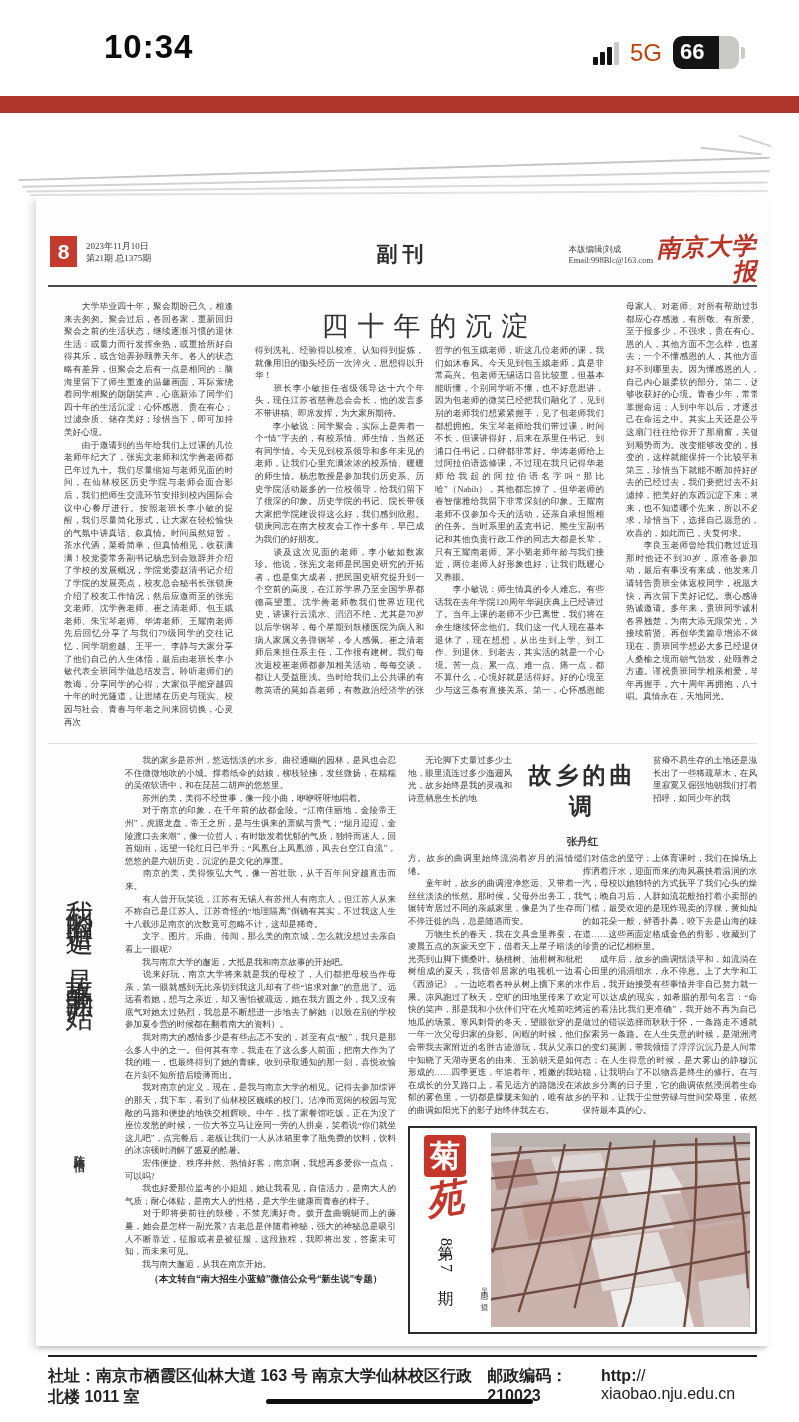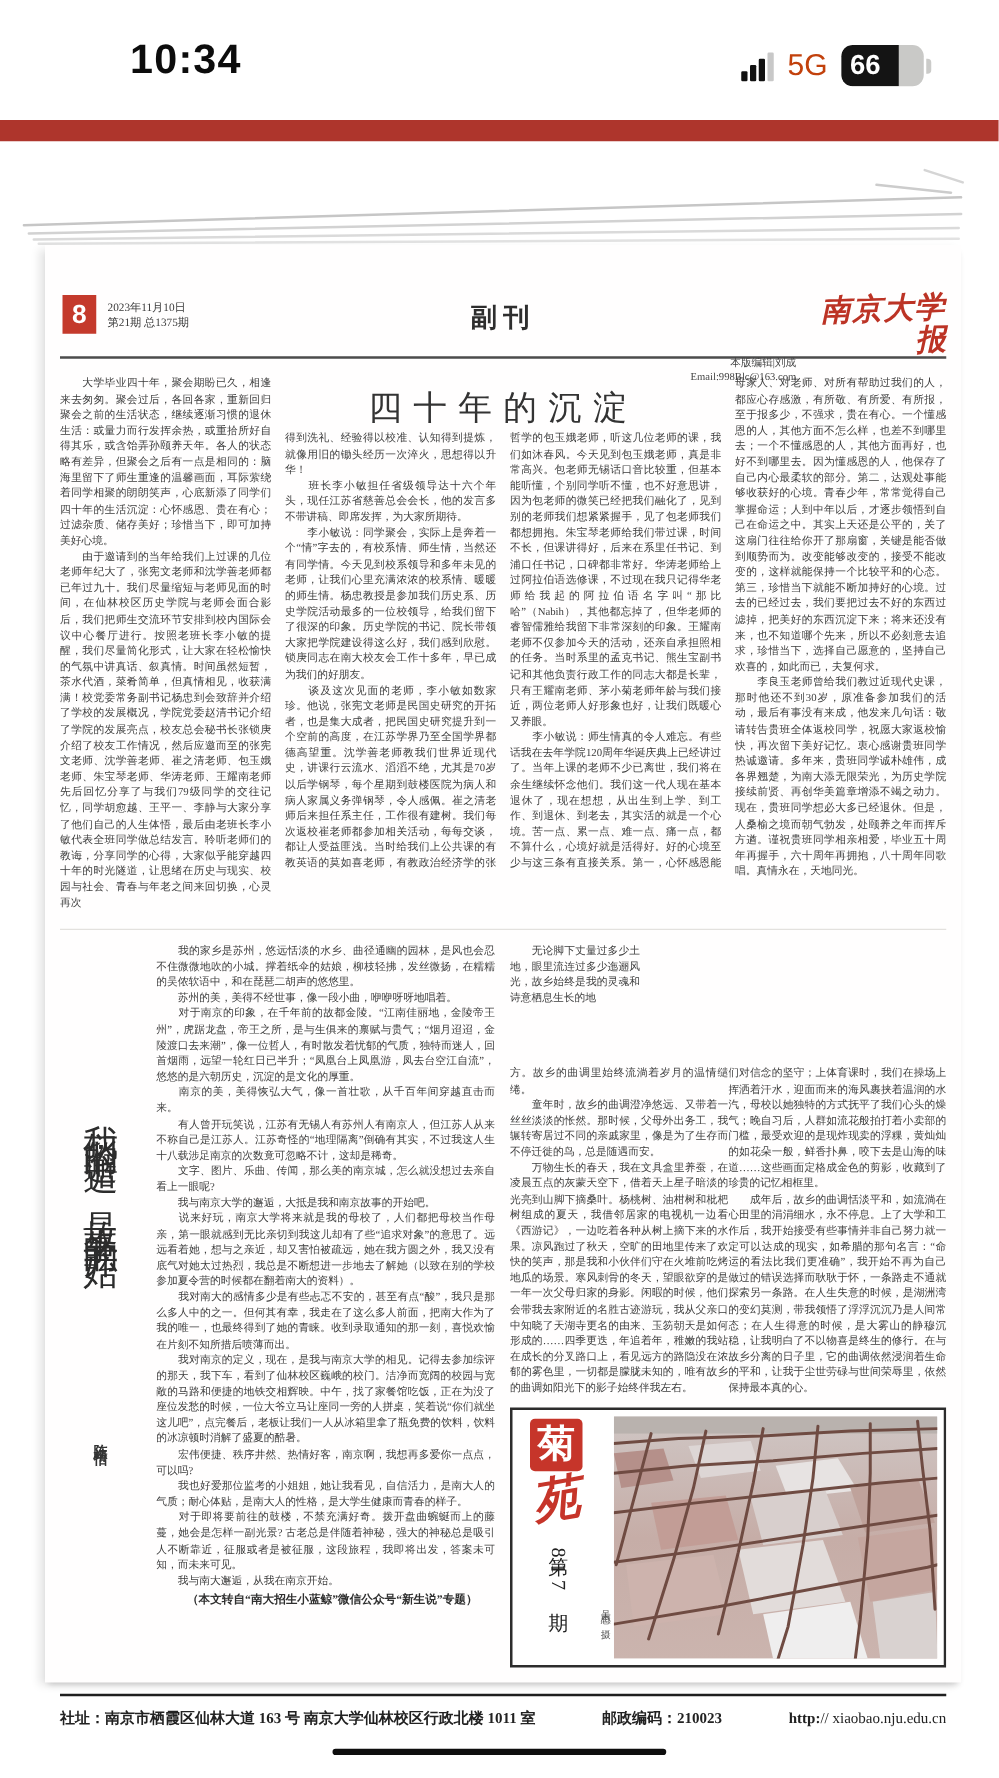--- a/index.html
+++ b/index.html
@@ -40,28 +40,28 @@
 
   
   .mast{position:relative;height:48px;margin-top:38px;}
   .pagenum{position:absolute;left:2px;top:2px;width:27px;height:31px;background:#c43a2c;color:#fff;
            font-family:"Liberation Sans",sans-serif;font-size:21px;font-weight:700;
            display:flex;align-items:center;justify-content:center;}
   .dateblk{position:absolute;left:38px;top:6px;font-size:9px;line-height:12px;color:#3a3a3a;}
   .section-title{position:absolute;left:0;right:0;top:6px;text-align:center;font-size:21px;
                  font-weight:700;letter-spacing:5px;color:#2e2e2e;
                  font-family:"Liberation Sans",sans-serif;}
-  .editorblk{position:absolute;right:120px;top:10px;text-align:right;font-size:8.5px;line-height:11px;color:#444;margin-top:41px;}
+  .editorblk{position:absolute;right:104px;top:10px;font-size:8.5px;line-height:11px;color:#444;}
   .mastred{position:absolute;right:0;top:0px;width:104px;font-size:24px;line-height:26px;color:#bc3325;
            font-style:italic;font-weight:700;letter-spacing:1px;transform:rotate(-2deg);
            font-family:"DejaVu Serif",serif;text-align:right;}
   .mastrule{border-bottom:2px solid #4c4c4c;margin-top:3px;}
 
   
-  .main-art{display:flex;gap:11px;margin-top:13px;height:434px;overflow:hidden;}
+  .main-art{display:flex;gap:22px;margin-top:13px;height:434px;overflow:hidden;margin-left:16px;}
   .mcol{width:169px;flex:0 0 169px;overflow:hidden;}
   .mid{flex:0 0 349px;width:349px;}
   .mid-cols{display:flex;gap:11px;height:352px;overflow:hidden;}
   .mid-cols .mcol{flex:0 0 169px;}
   .headline{text-align:center;font-size:27px;letter-spacing:9px;color:#333;margin-top:8px;}
   .hl-author{text-align:center;font-size:10px;color:#4a4a4a;margin:12px 0 14px;}
   .bodytext{white-space:pre-line;text-align:justify;font-size:8.6px;line-height:12.6px;color:#3d3d3d;}
 
   .split{border-top:1px solid #e3e1de;margin-top:9px;}
 
@@ -69,21 +69,21 @@
   .bottom{display:flex;gap:12px;margin-top:10px;height:592px;overflow:hidden;}
   .left-art{flex:0 0 348px;width:348px;overflow:hidden;}
   .vtit-wrap{float:left;width:62px;margin-right:15px;text-align:center;}
   .vtitle{writing-mode:vertical-rl;font-size:28px;line-height:34px;letter-spacing:7px;color:#2c2c2c;
           height:350px;margin:4px auto 0;}
   .vauthor{writing-mode:vertical-rl;font-size:11px;letter-spacing:3px;color:#333;height:52px;margin:16px auto 0;font-weight:700;}
   .left-body{max-height:556px;overflow:hidden;margin-left:40px;}
   .left-note{font-weight:700;font-size:9.3px;text-align:right;padding-right:14px;margin-top:3px;color:#2f2f2f;}
 
   .right-art{flex:0 0 349px;width:349px;}
-  .ra-head{display:flex;gap:9px;height:96px;overflow:hidden;flex-direction:column;}
+  .ra-head{display:flex;gap:9px;height:96px;overflow:hidden;}
   .ra-intro{flex:0 0 104px;width:104px;overflow:hidden;}
   .ra-titlebox{flex:1;text-align:center;padding-top:6px;}
   .ra-title{font-size:23px;font-weight:600;letter-spacing:4px;color:#2d2d2d;}
   .ra-author{font-size:10.5px;color:#3c3c3c;margin-top:13px;font-weight:700;}
   .ra-cols{display:flex;height:264px;overflow:hidden;margin-top:2px;}
   .ra-col{flex:1;overflow:hidden;}
 
   
   .jbox{margin-top:10px;height:208px;border:2px solid #2c2c2c;display:flex;padding:5px;box-sizing:border-box;background:#fff;}
   .jstrip{flex:0 0 60px;display:flex;flex-direction:column;align-items:center;}
@@ -93,21 +93,21 @@
            line-height:40px;margin-top:2px;font-family:"DejaVu Serif",serif;}
   .jissue{writing-mode:vertical-rl;font-size:16px;letter-spacing:5px;color:#222;margin-top:14px;}
   .jcap{flex:0 0 16px;display:flex;align-items:flex-end;justify-content:center;padding-bottom:28px;}
   .jcap span{writing-mode:vertical-rl;font-size:8px;color:#555;letter-spacing:2px;}
   .jphoto{flex:1;overflow:hidden;}
   .jphoto svg{width:100%;height:100%;display:block;}
 
   
   .pfoot{border-top:2.5px solid #1f1f1f;margin-top:9px;padding-top:9px;display:flex;
          justify-content:space-between;align-items:baseline;font-family:"Liberation Sans",sans-serif;}
-  .pfoot .seg{font-size:12px;font-weight:700;color:#222;font-family:Liberation Serif, serif;}
+  .pfoot .seg{font-size:16px;font-weight:700;color:#222;}
   .pfoot .seg .url{font-weight:400;}
 
   
   .homebar{position:absolute;left:266px;top:1399px;width:267px;height:5px;border-radius:3px;background:#0e0e0e;}
 </style>
 </head>
 <body>
 
 <div class="statusbar">
   <div class="sb-time">10:34</div>
@@ -194,20 +194,24 @@
 　　宏伟便捷、秩序井然、热情好客，南京啊，我想再多爱你一点点，可以吗?
 　　我也好爱那位监考的小姐姐，她让我看见，自信活力，是南大人的气质；耐心体贴，是南大人的性格，是大学生健康而青春的样子。
 　　对于即将要前往的鼓楼，不禁充满好奇。拨开盘曲蜿蜒而上的藤蔓，她会是怎样一副光景? 古老总是伴随着神秘，强大的神秘总是吸引人不断靠近，征服或者是被征服，这段旅程，我即将出发，答案未可知，而未来可见。
 　　我与南大邂逅，从我在南京开始。</div>
         <div class="left-note">（本文转自“南大招生小蓝鲸”微信公众号“新生说”专题）</div>
       </div>
 
       <div class="right-art">
         <div class="ra-head">
           <div class="ra-intro bodytext">　　无论脚下丈量过多少土地，眼里流连过多少迤逦风光，故乡始终是我的灵魂和诗意栖息生长的地</div>
+          <div class="ra-titlebox">
+            <div class="ra-title">故乡的曲调</div>
+            <div class="ra-author">张丹红</div>
+          </div>
           <div class="ra-intro bodytext">贫瘠不易生存的土地还是滋长出了一些稀疏草木，在风里寂寞又倔强地朝我们打着招呼，如同少年的我</div>
         </div>
         <div class="ra-cols">
           <div class="ra-col bodytext">方。故乡的曲调里始终流淌着岁月的温情缱绻。
 　　童年时，故乡的曲调澄净悠远、又带着一丝丝淡淡的怅然。那时候，父母外出务工，我辗转寄居过不同的亲戚家里，像是为了生存而不停迁徙的鸟，总是随遇而安。
 　　万物生长的春天，我在文具盒里养蚕，在凌晨五点的灰蒙天空下，借着天上星子暗淡的光亮到山脚下摘桑叶。杨桃树、油柑树和枇杷树组成的夏天，我借邻居家的电视机一边看《西游记》，一边吃着各种从树上摘下来的水果。凉风跑过了秋天，空旷的田地里传来了欢快的笑声，那是我和小伙伴们守在火堆前吃烤地瓜的场景。寒风刺骨的冬天，望眼欲穿的是一年一次父母归家的身影。闲暇的时候，他们会带我去家附近的名胜古迹游玩，我从父亲口中知晓了天湖寺更名的由来、玉笏朝天是如何形成的……四季更迭，年追着年，稚嫩的我站在成长的分叉路口上，看见远方的路隐没在浓郁的雾色里，一切都是朦胧未知的，唯有故乡的曲调如阳光下的影子始终伴我左右。
 　　少年时，故乡的曲调明亮轻快，一如金色的朝阳，带着无限的希望。六路公交车，途经泉港“母亲河”坝头溪的中游，连接着我的家与两所中学母校。地处盐场附近的美发中学，</div>
           <div class="ra-col bodytext">们对信念的坚守；上体育课时，我们在操场上挥洒着汗水，迎面而来的海风裹挟着温润的水汽，母校以她独特的方式抚平了我们心头的燥气；晚自习后，人群如流花般拍打着小卖部的门槛，最受欢迎的是现炸现卖的浮粿，黄灿灿的如花朵一般，鲜香扑鼻，咬下去是山海的味道……这些画面定格成金色的剪影，收藏到了珍贵的记忆相框里。
 　　成年后，故乡的曲调恬淡平和，如流淌在心田里的涓涓细水，永不停息。上了大学和工作后，我开始接受有些事情并非自己努力就一定可以达成的现实，如希腊的那句名言：“命运的看法比我们更准确”，我开始不再为自己做过的错误选择而耿耿于怀，一条路走不通就探索另一条路。在人生失意的时候，是湖洲湾的变幻莫测，带我领悟了浮浮沉沉乃是人间常态；在人生得意的时候，是大雾山的静穆沉稳，让我明白了不以物喜是终生的修行。在与故乡分离的日子里，它的曲调依然浸润着生命的平和，让我于尘世劳碌与世间荣辱里，依然保持最本真的心。
 　　世事变迁，境转心随，我心头低吟浅唱的故乡曲调，折叠着数不清的过往韶华，又将与我共谱多少天籁般的续曲。</div>

